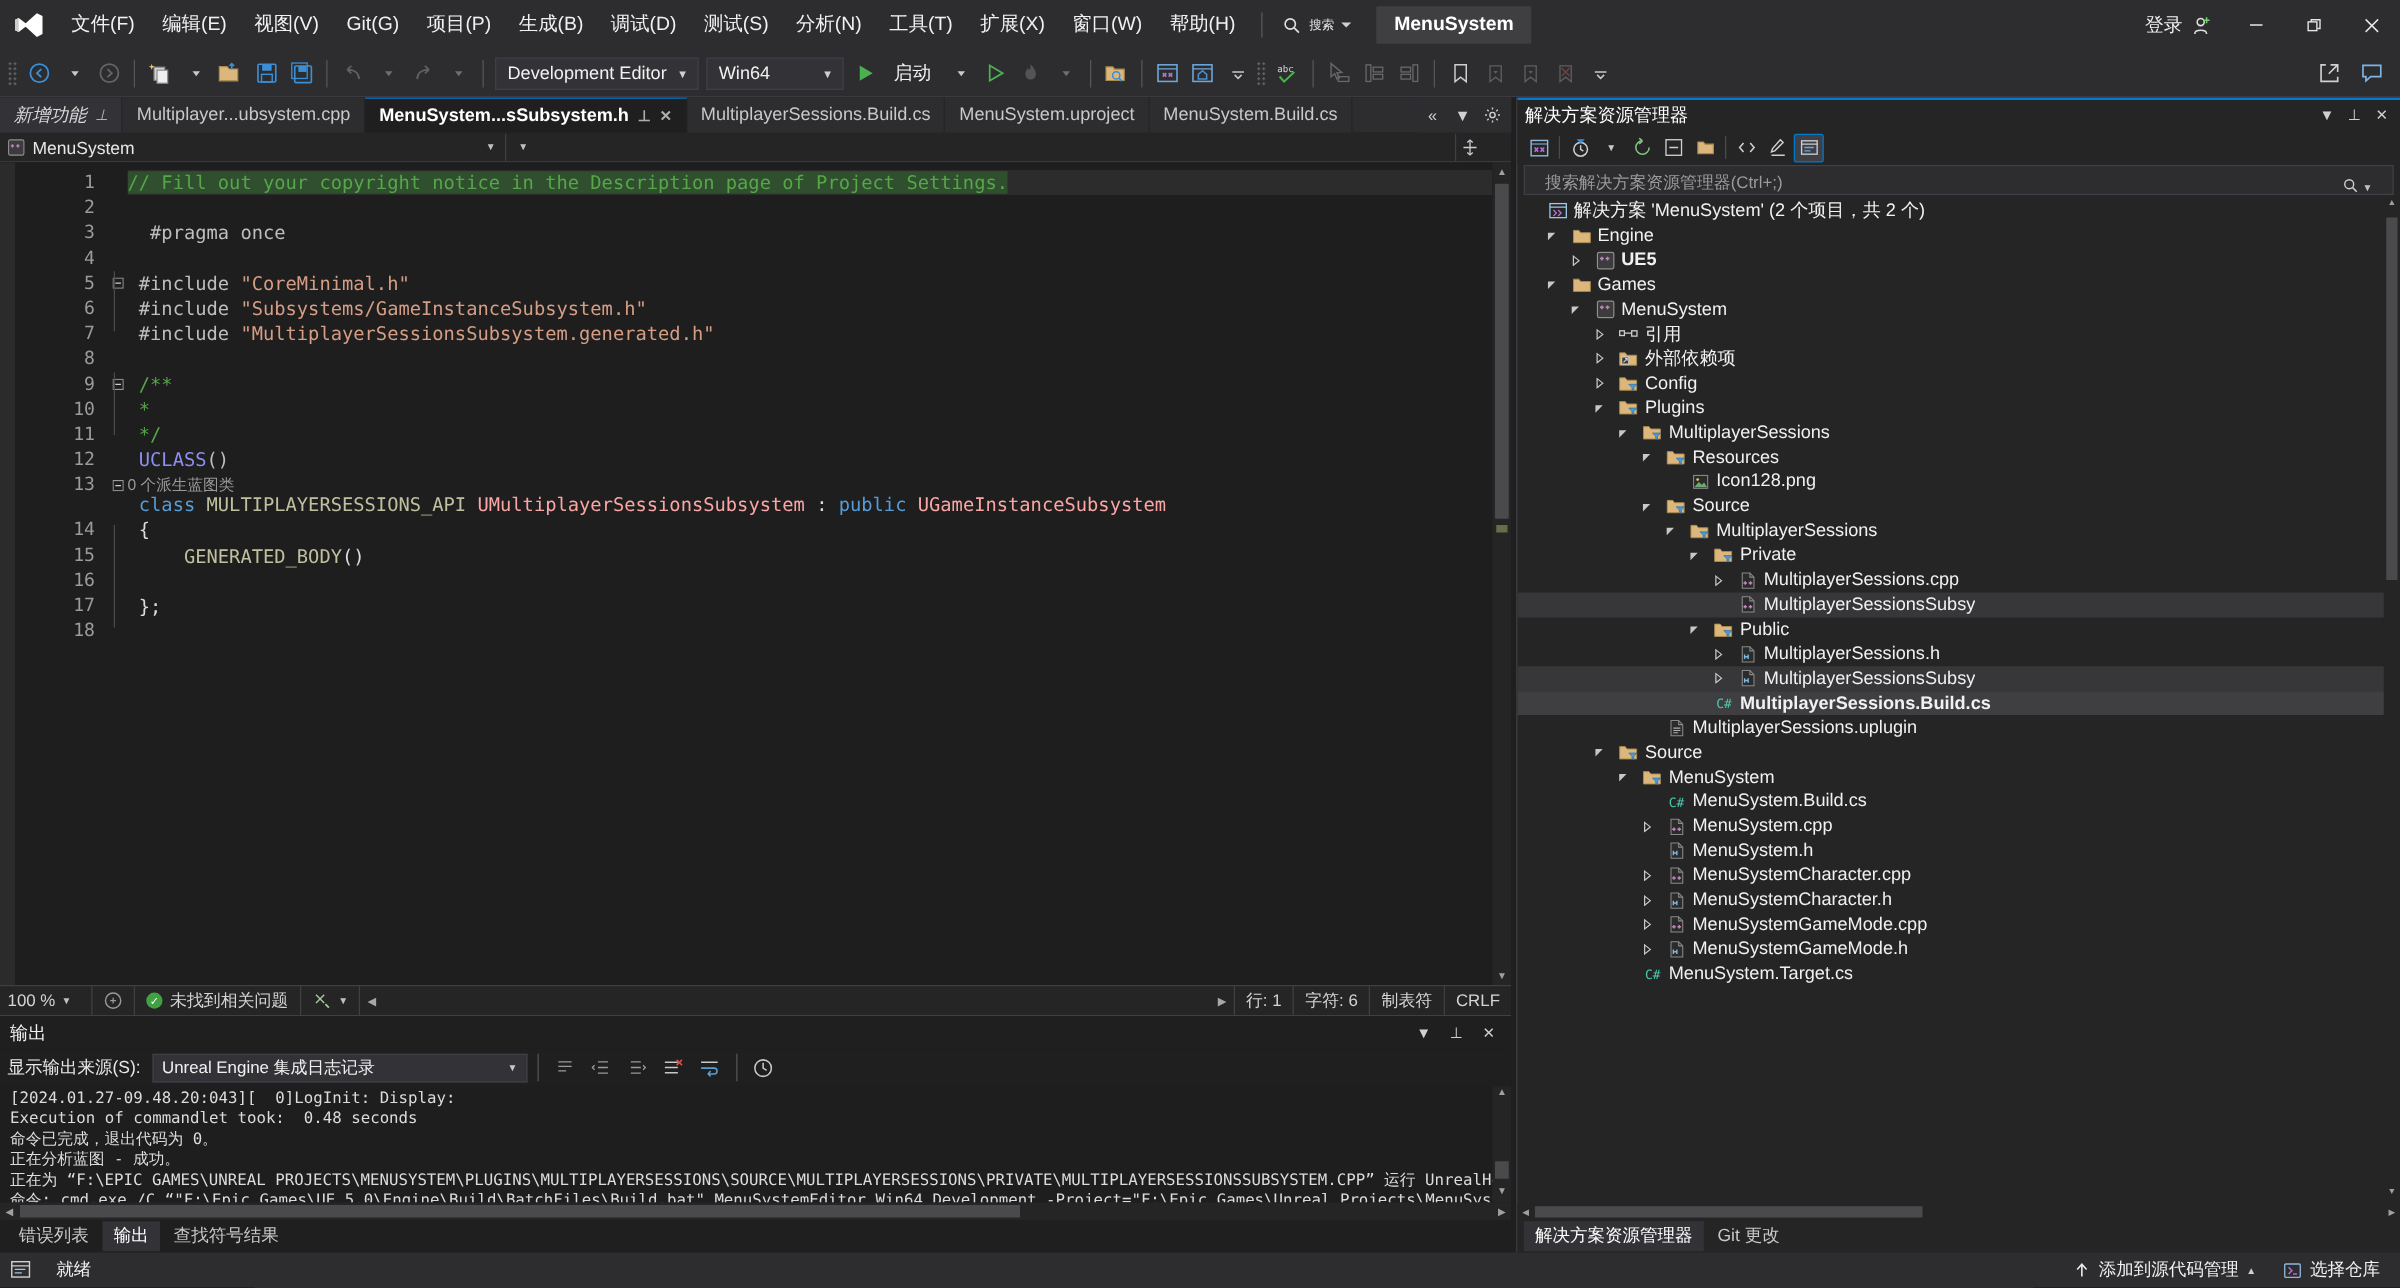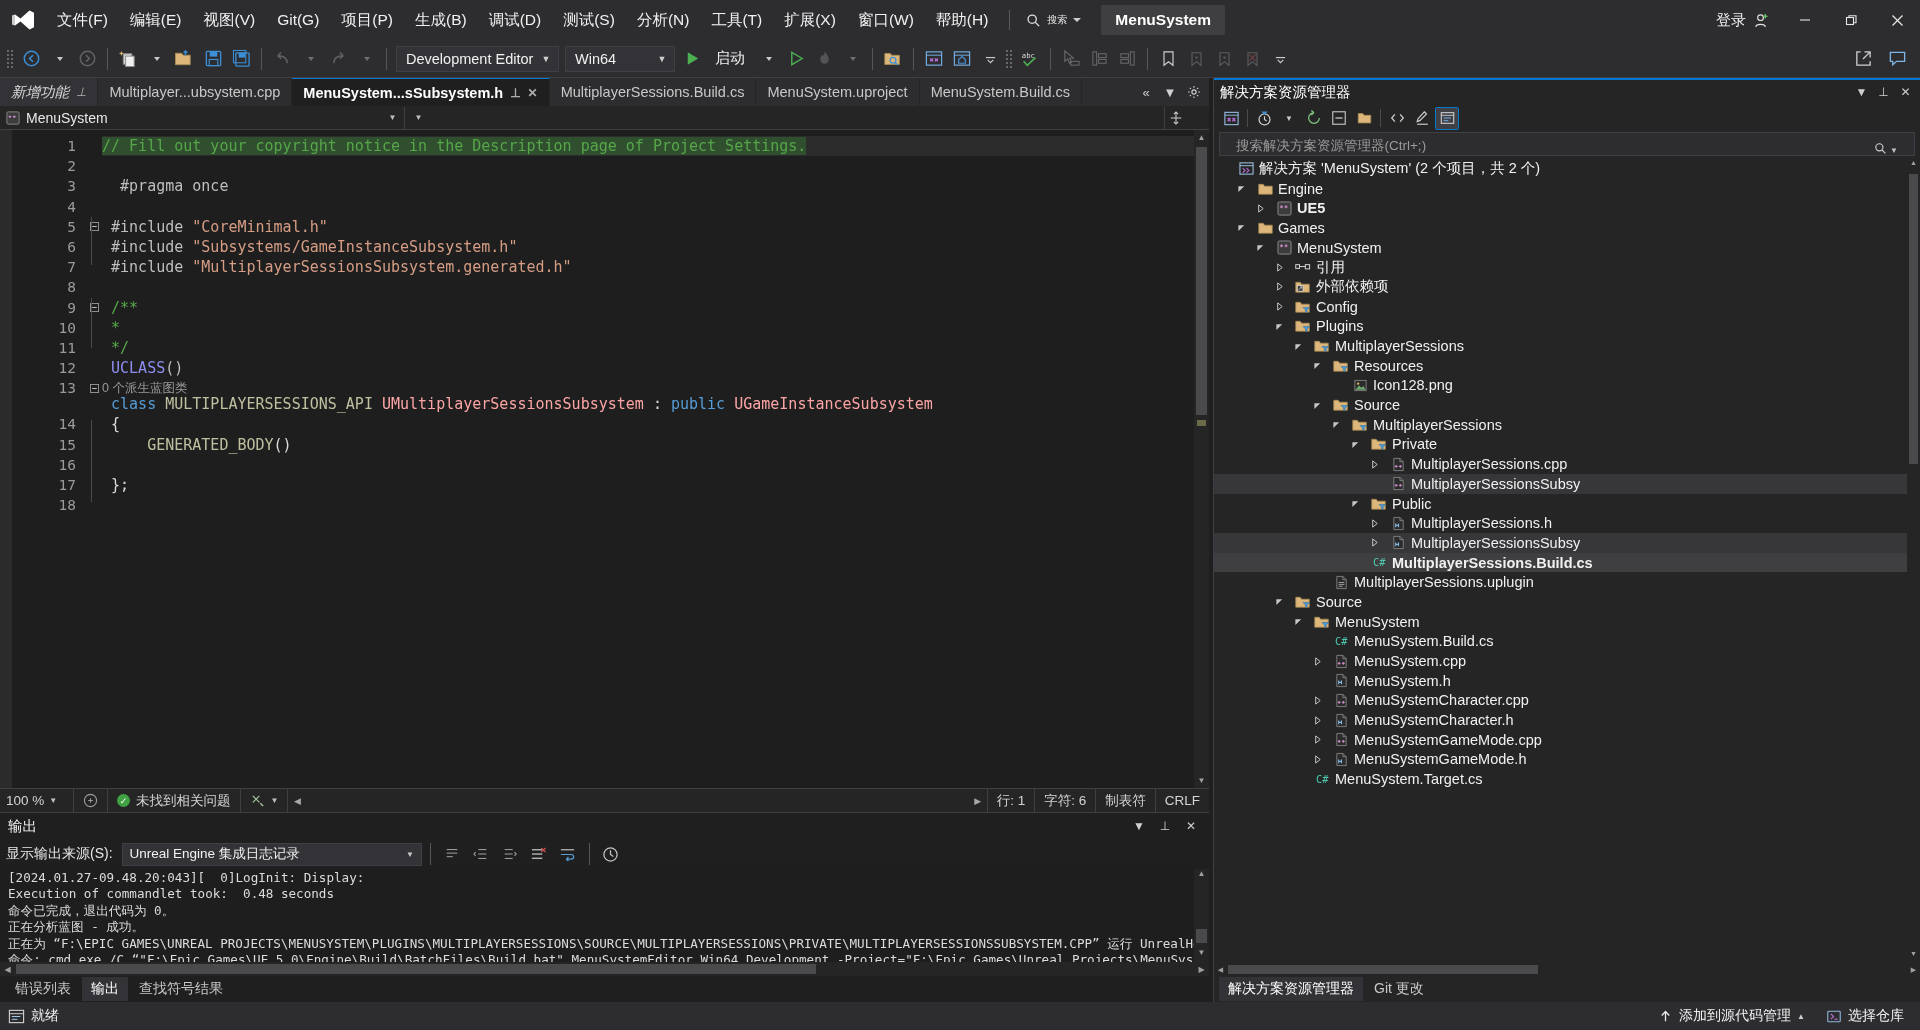--- a/index.html
+++ b/index.html
@@ -172,21 +172,21 @@
   .sehscroll { height: 13px; flex: 0 0 13px; background: #252526; display: flex; align-items: center; position: relative; }
   .sehscroll .harw { width: 13px; text-align: center; color: #a0a0a0; font-size: 7px; }
   .sehscroll .hthumb { position: absolute; height: 9px; background: #4a4a4c; top: 2px; }
   .sebtabs { height: 26px; flex: 0 0 26px; background: #252526; display: flex; align-items: center; padding-left: 5px; gap: 2px; }
 
   
   .statusbar {
     height: 28px; flex: 0 0 28px; background: #2d2d30; display: flex; align-items: center;
     padding: 0 8px; font-size: 14px; color: #f1f1f1;
   }
-  .sb-l { display: flex; align-items: center; gap: 6px; }
+  .sb-l { display: flex; gap: 20px; }
   .sb-r { margin-left: auto; display: flex; align-items: center; gap: 5px; }
   .sb-item { display: flex; align-items: center; gap: 6px; padding: 0 8px; height: 28px; cursor: default; }
   svg { display: block; }
 </style>
 </head>
 <body>
 
 <div class="app">
 
   <div class="titlebar">

